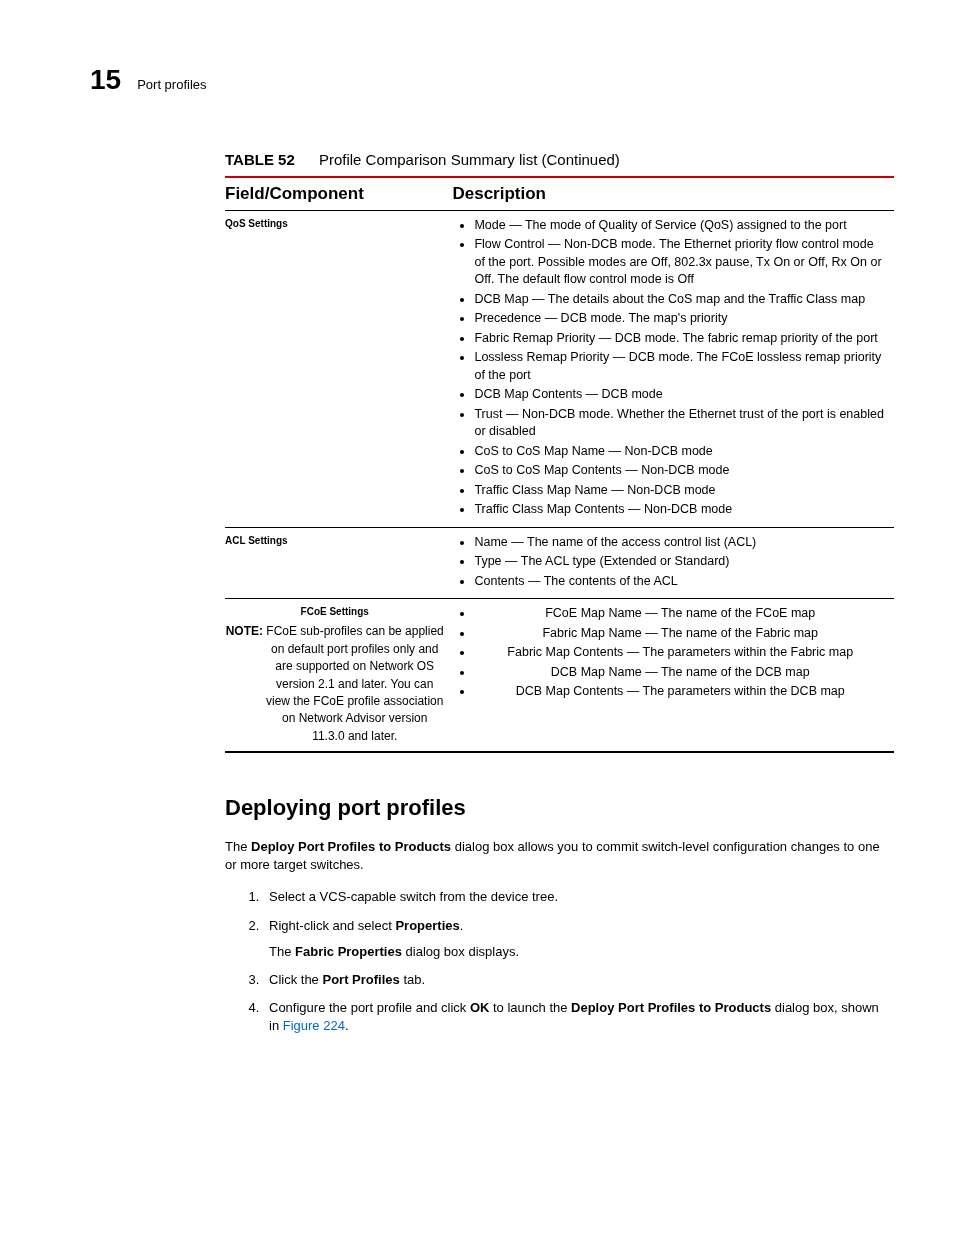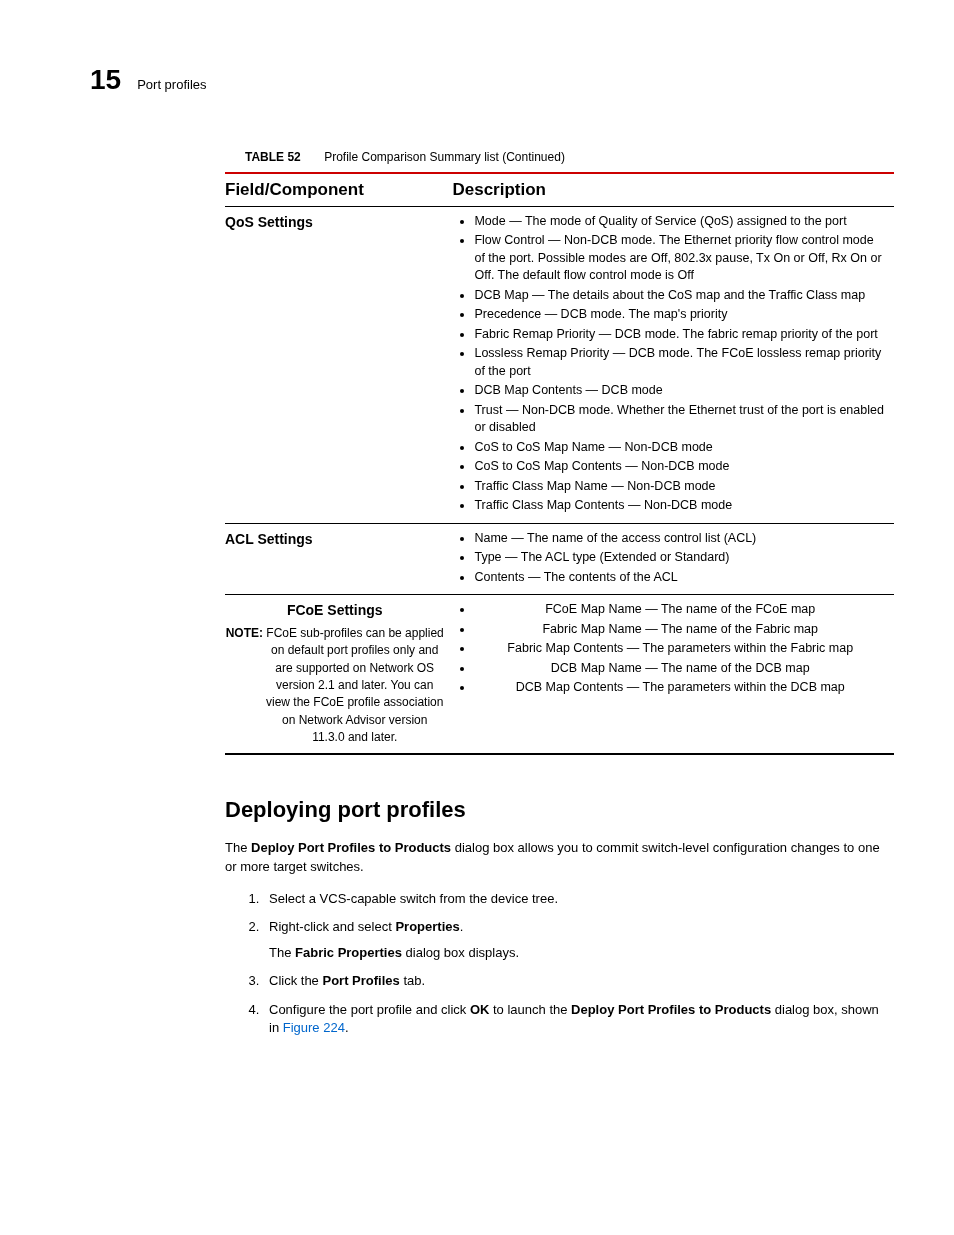--- a/index.html
+++ b/index.html
@@ -22,23 +22,22 @@
     font-size: 28px;
     font-weight: bold;
   }
   .chapter-title {
     font-size: 13px;
   }
   .content-block {
     margin-left: 135px;
   }
   .table-caption {
-    font-size: 12px;
+    font-size: 15px;
     margin-bottom: 6px;
-    margin-left: 20px;
   }
   .table-caption b {
     font-weight: bold;
     margin-right: 20px;
   }
   table.profile-table {
     width: 100%;
     border-collapse: collapse;
   }
   table.profile-table th {
@@ -56,21 +55,21 @@
     padding: 6px 8px 6px 0;
     vertical-align: top;
     font-size: 12.5px;
   }
   table.profile-table tr:last-child td {
     border-bottom: 2px solid #000;
     text-align: center;
   }
   .field-name {
     font-weight: bold;
-    font-size: 14px;
+    font-size: 10px;
   }
   .note-block {
     font-size: 12px;
     margin-top: 4px;
     line-height: 1.45;
   }
   .note-block .note-label {
     font-weight: bold;
   }
   .note-indent {

